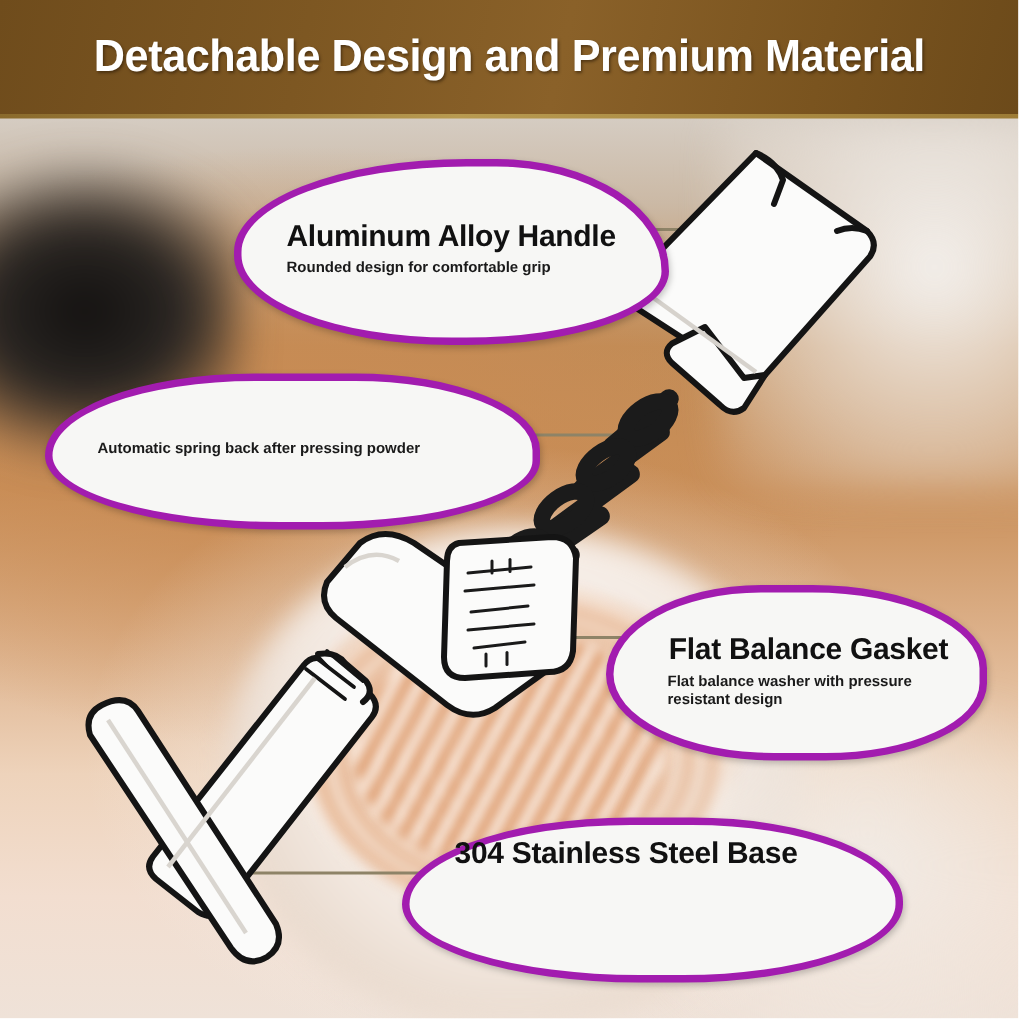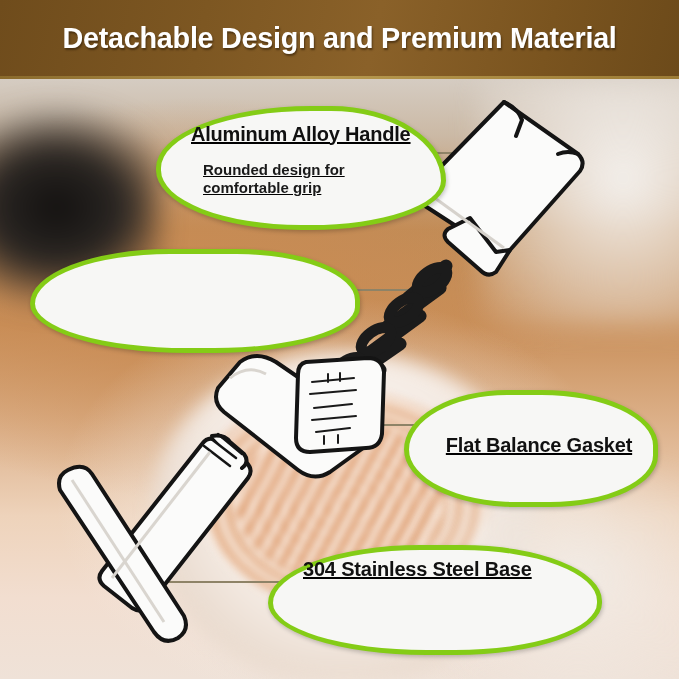--- a/index.html
+++ b/index.html
@@ -136,43 +136,42 @@
     text-shadow: 1px 1.5px 2px rgba(40,24,6,0.55);
     white-space: nowrap;
     transform: scaleX(0.96);
   }
 
   
   .callout {
     position: absolute;
     box-sizing: border-box;
     background: #f7f7f5;
-    border: 5px solid #84cc16;
+    border: 5px solid #a21caf;
     display: flex;
     flex-direction: column;
     justify-content: center;
     filter: drop-shadow(1px 2px 2px rgba(0,0,0,0.22));
-    text-decoration: underline;
   }
   .callout .c-title {
     color: #111111;
     font-family: "Liberation Sans", sans-serif;
     font-weight: bold;
     font-size: 20px;
     line-height: 1.12;
     letter-spacing: -0.2px;
     margin: 0 0 4px 0;
   }
   .callout .c-desc {
     color: #1a1a1a;
     font-family: "Liberation Sans", sans-serif;
     font-weight: bold;
-    font-size: 15px;
+    font-size: 10px;
     line-height: 1.22;
-    margin: 12px;
+    margin: 0;
   }
 
   
   #callout-handle {
     left: 156px; top: 106px; width: 290px; height: 124px;
     border-radius: 62% 46% 54% 58% / 58% 70% 46% 56%;
     padding: 10px 30px 14px 30px;
   }
   #callout-spring {
     left: 30px; top: 249px; width: 330px; height: 104px;
@@ -291,23 +290,25 @@
       <path d="M72 146 L170 20"></path>
     </g>
   </svg>
 
   <div class="callout" id="callout-handle">
     <p class="c-title">Aluminum Alloy Handle</p>
     <p class="c-desc">Rounded design for comfortable grip</p>
   </div>
 
   <div class="callout" id="callout-spring">
+    <p class="c-desc">Automatic spring back after pressing powder</p>
   </div>
 
   <div class="callout" id="callout-gasket">
     <p class="c-title">Flat Balance Gasket</p>
+    <p class="c-desc">Flat balance washer with pressure resistant design</p>
   </div>
 
   <div class="callout" id="callout-base">
     <p class="c-title">304 Stainless Steel Base</p>
   </div>
 
 </div>
 
 </body></html>

